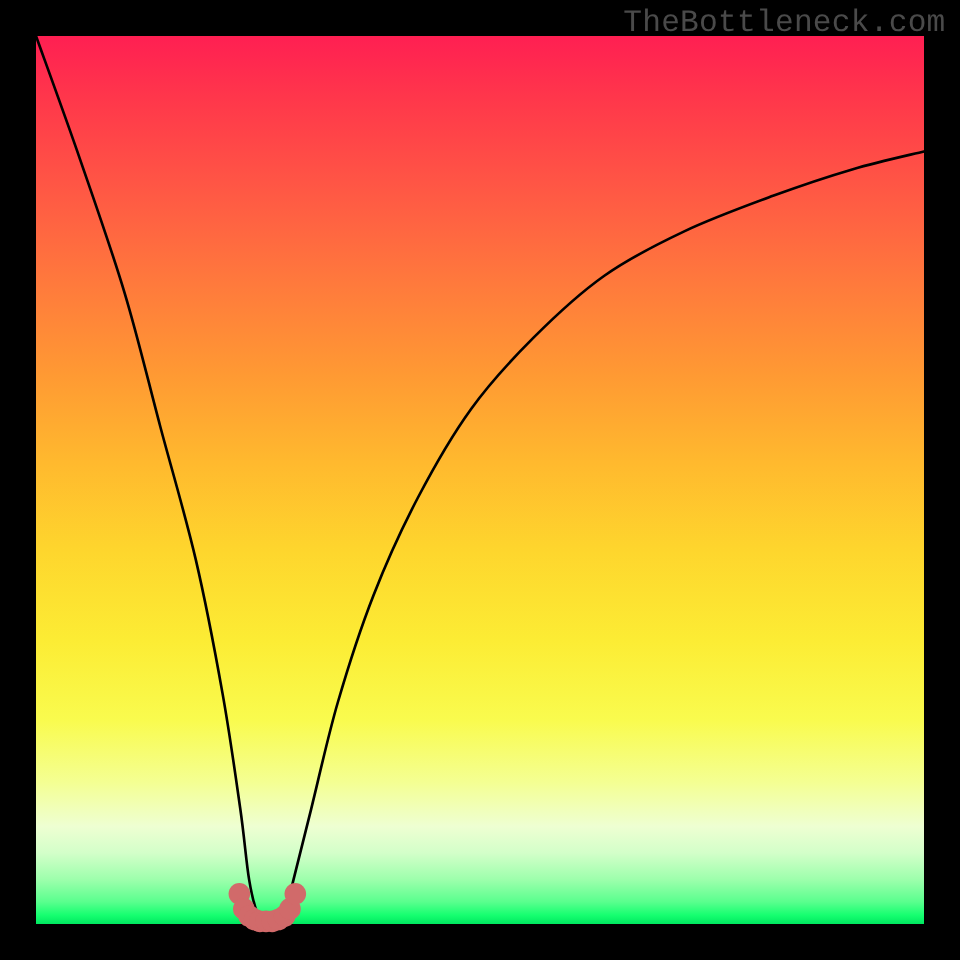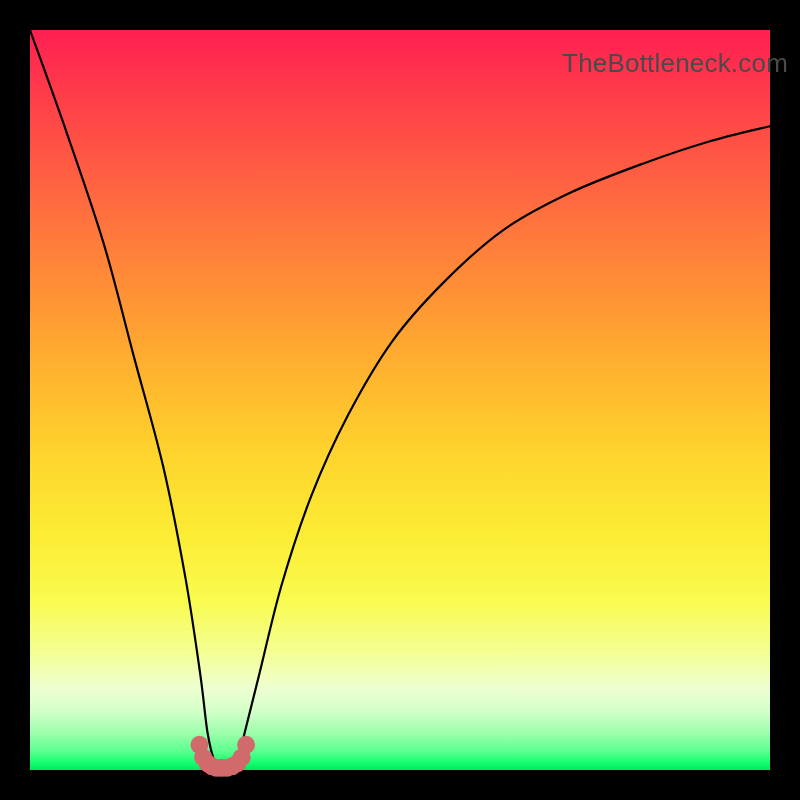--- a/index.html
+++ b/index.html
@@ -8,26 +8,25 @@
     width: 800px;
     height: 800px;
     background: #000;
     position: relative;
   }
   .watermark {
     position: absolute;
     top: 4px;
     right: 12px;
     color: #4a4a4a;
-    font-family: Liberation Sans, sans-serif;
+    font-family: Liberation Mono, monospace;
     font-size: 26px;
     font-weight: 400;
     z-index: 10;
     letter-spacing: 0.2px;
-    margin-top: 44px;
   }
   .plot {
     position: absolute;
     left: 30px;
     top: 30px;
     width: 740px;
     height: 740px;
     background: linear-gradient(
       to bottom,
       #ff1f52 0%,

